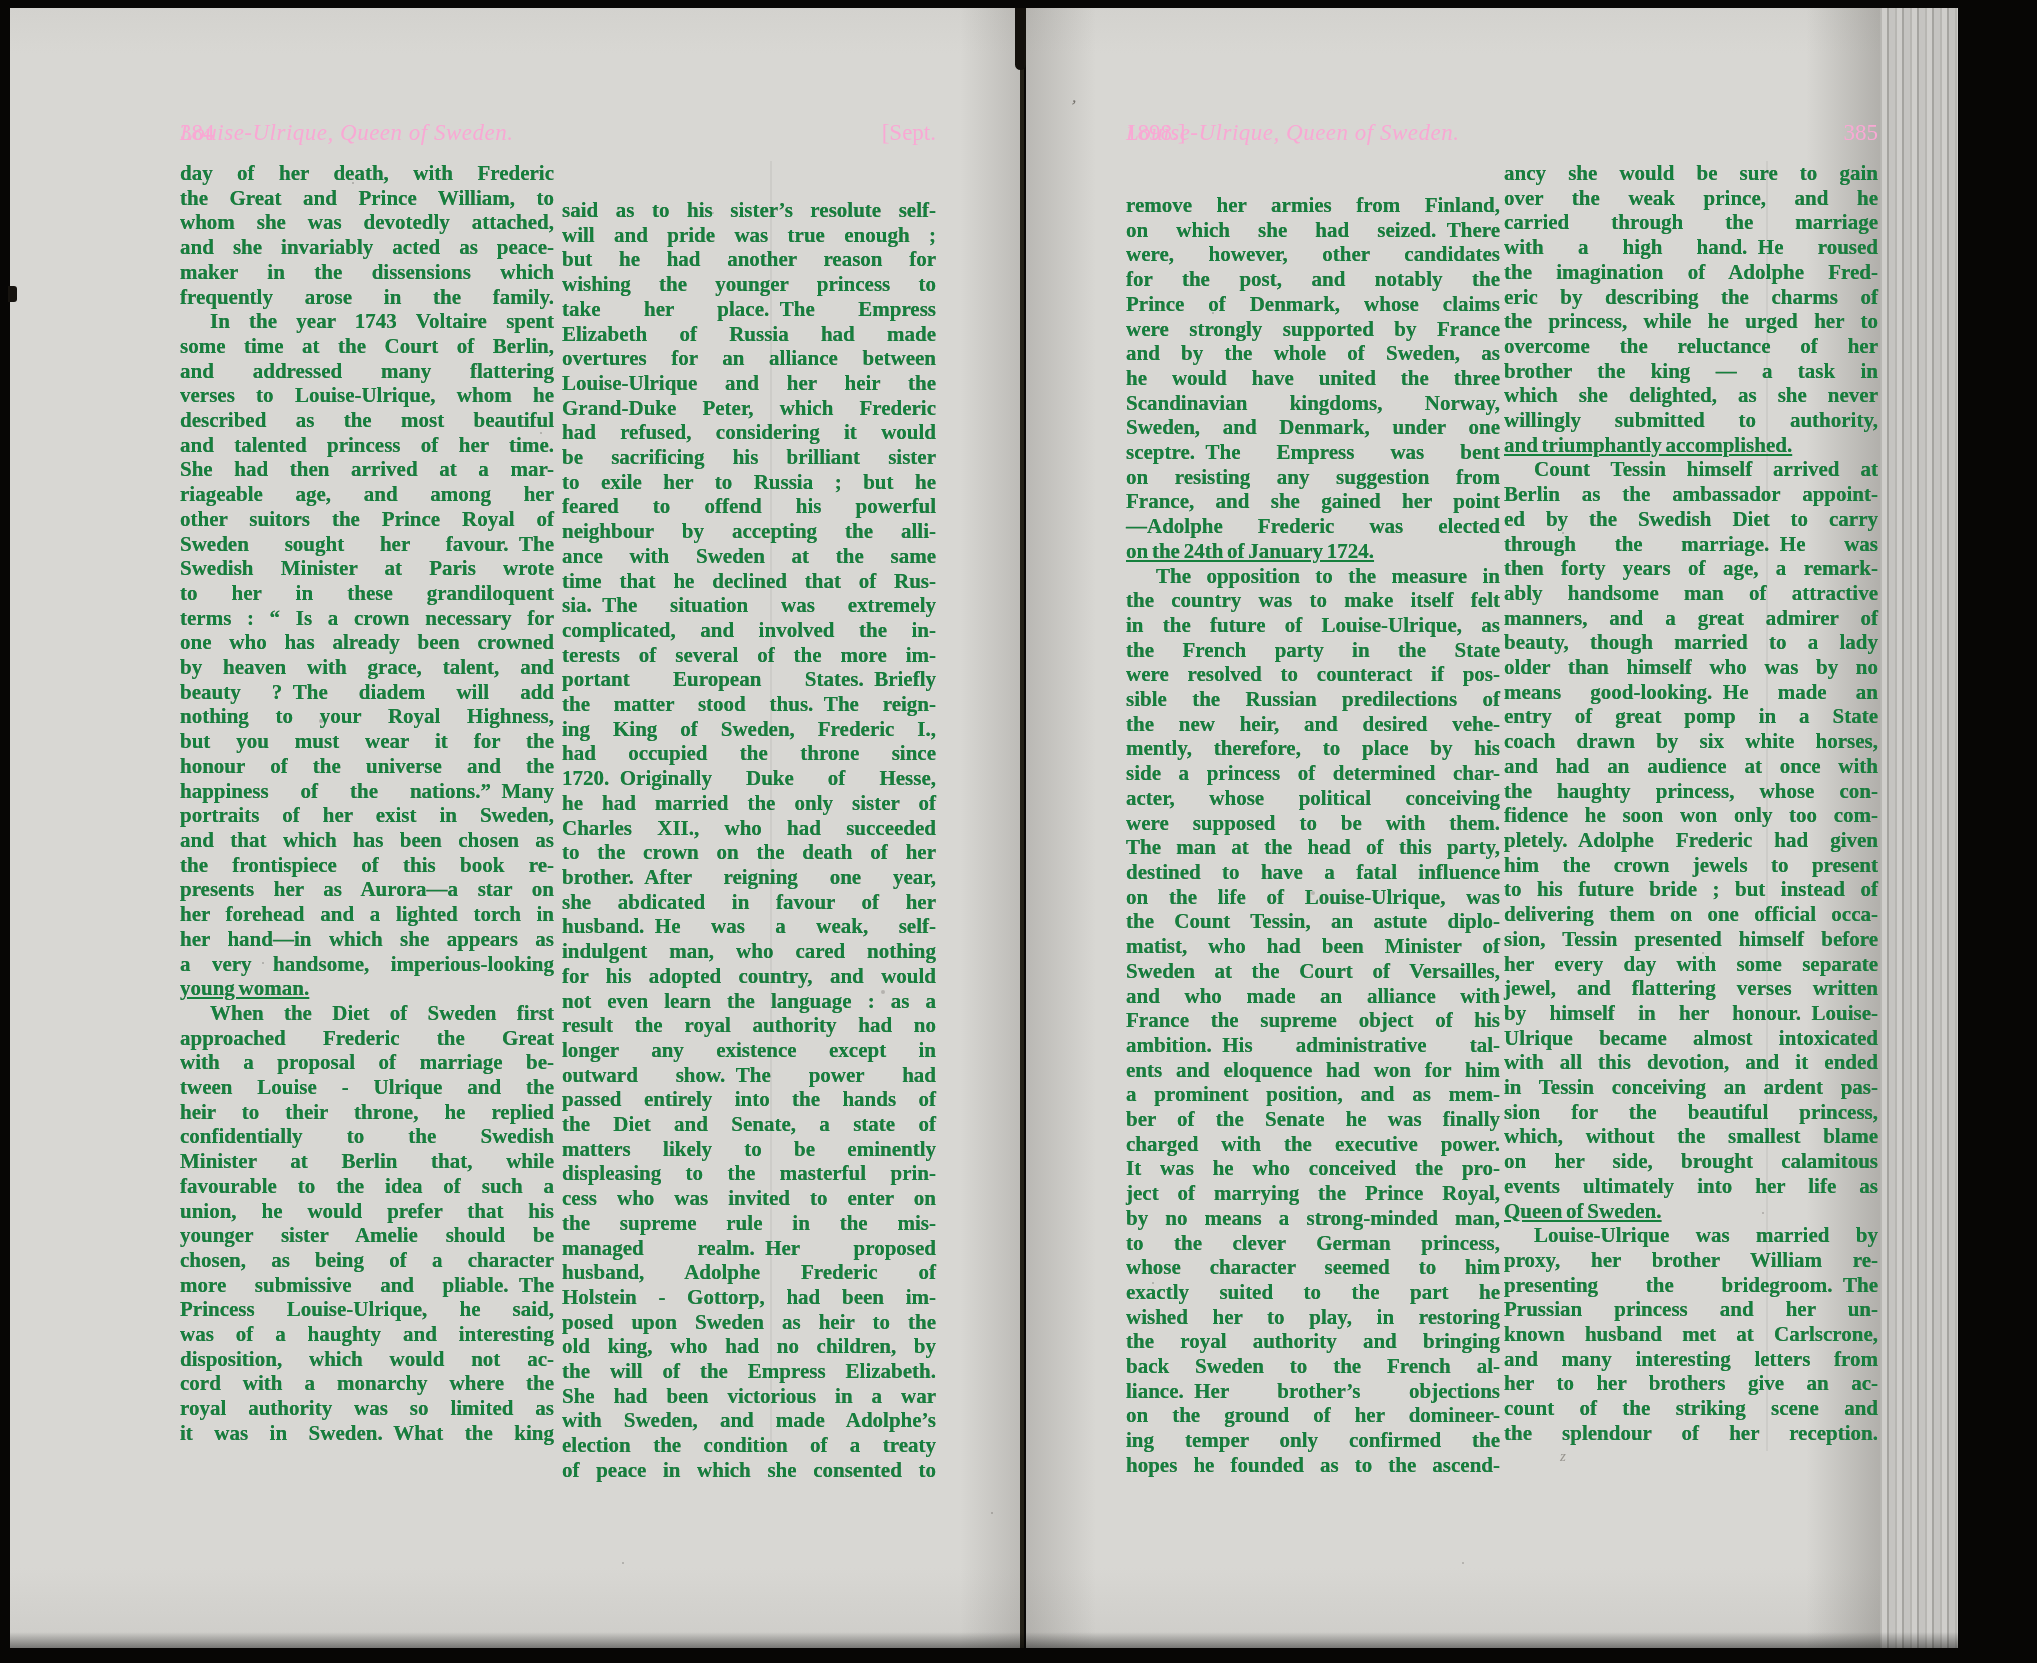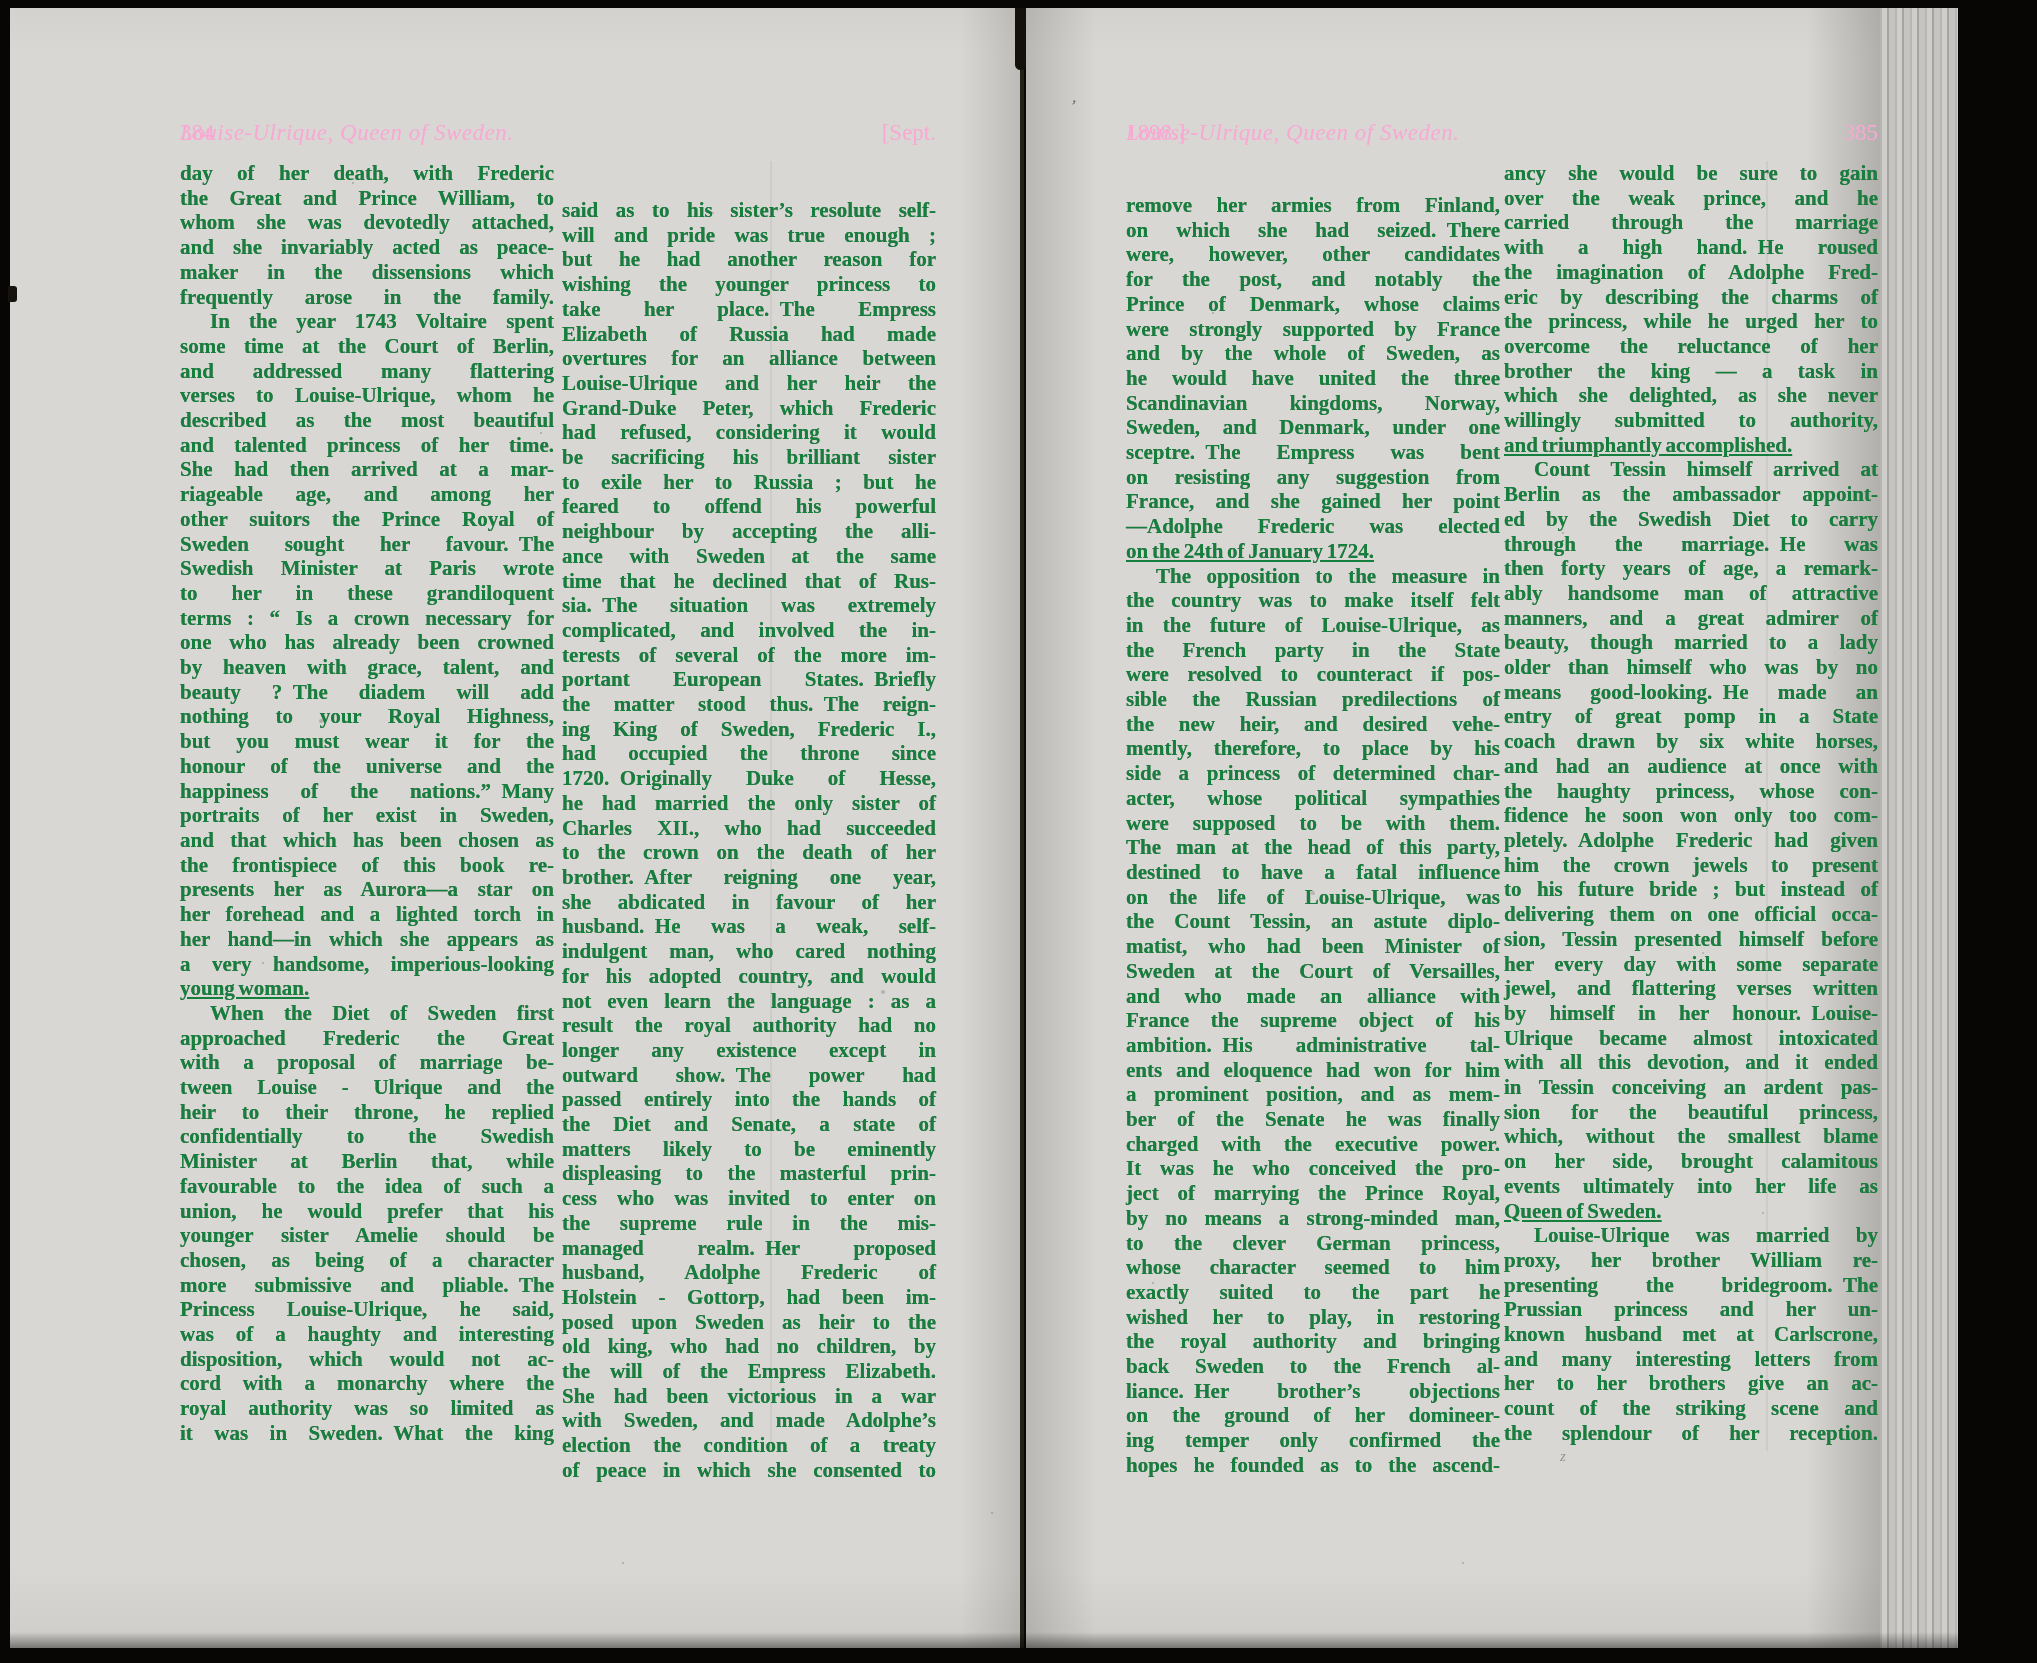--- a/index.html
+++ b/index.html
@@ -211,21 +211,21 @@
       <div class="line flush">on the 24th of January 1724.</div>
       <div class="line indent">The opposition to the measure in</div>
       <div class="line">the country was to make itself felt</div>
       <div class="line">in the future of Louise-Ulrique, as</div>
       <div class="line">the French party in the State</div>
       <div class="line">were resolved to counteract if pos-</div>
       <div class="line">sible the Russian predilections of</div>
       <div class="line">the new heir, and desired vehe-</div>
       <div class="line">mently, therefore, to place by his</div>
       <div class="line">side a princess of determined char-</div>
-      <div class="line">acter, whose political sympathies</div>
+      <div class="line">acter, whose political conceiving</div>
       <div class="line">were supposed to be with them.</div>
       <div class="line">The man at the head of this party,</div>
       <div class="line">destined to have a fatal influence</div>
       <div class="line">on the life of Louise-Ulrique, was</div>
       <div class="line">the Count Tessin, an astute diplo-</div>
       <div class="line">matist, who had been Minister of</div>
       <div class="line">Sweden at the Court of Versailles,</div>
       <div class="line">and who made an alliance with</div>
       <div class="line">France the supreme object of his</div>
       <div class="line">ambition. His administrative tal-</div>

